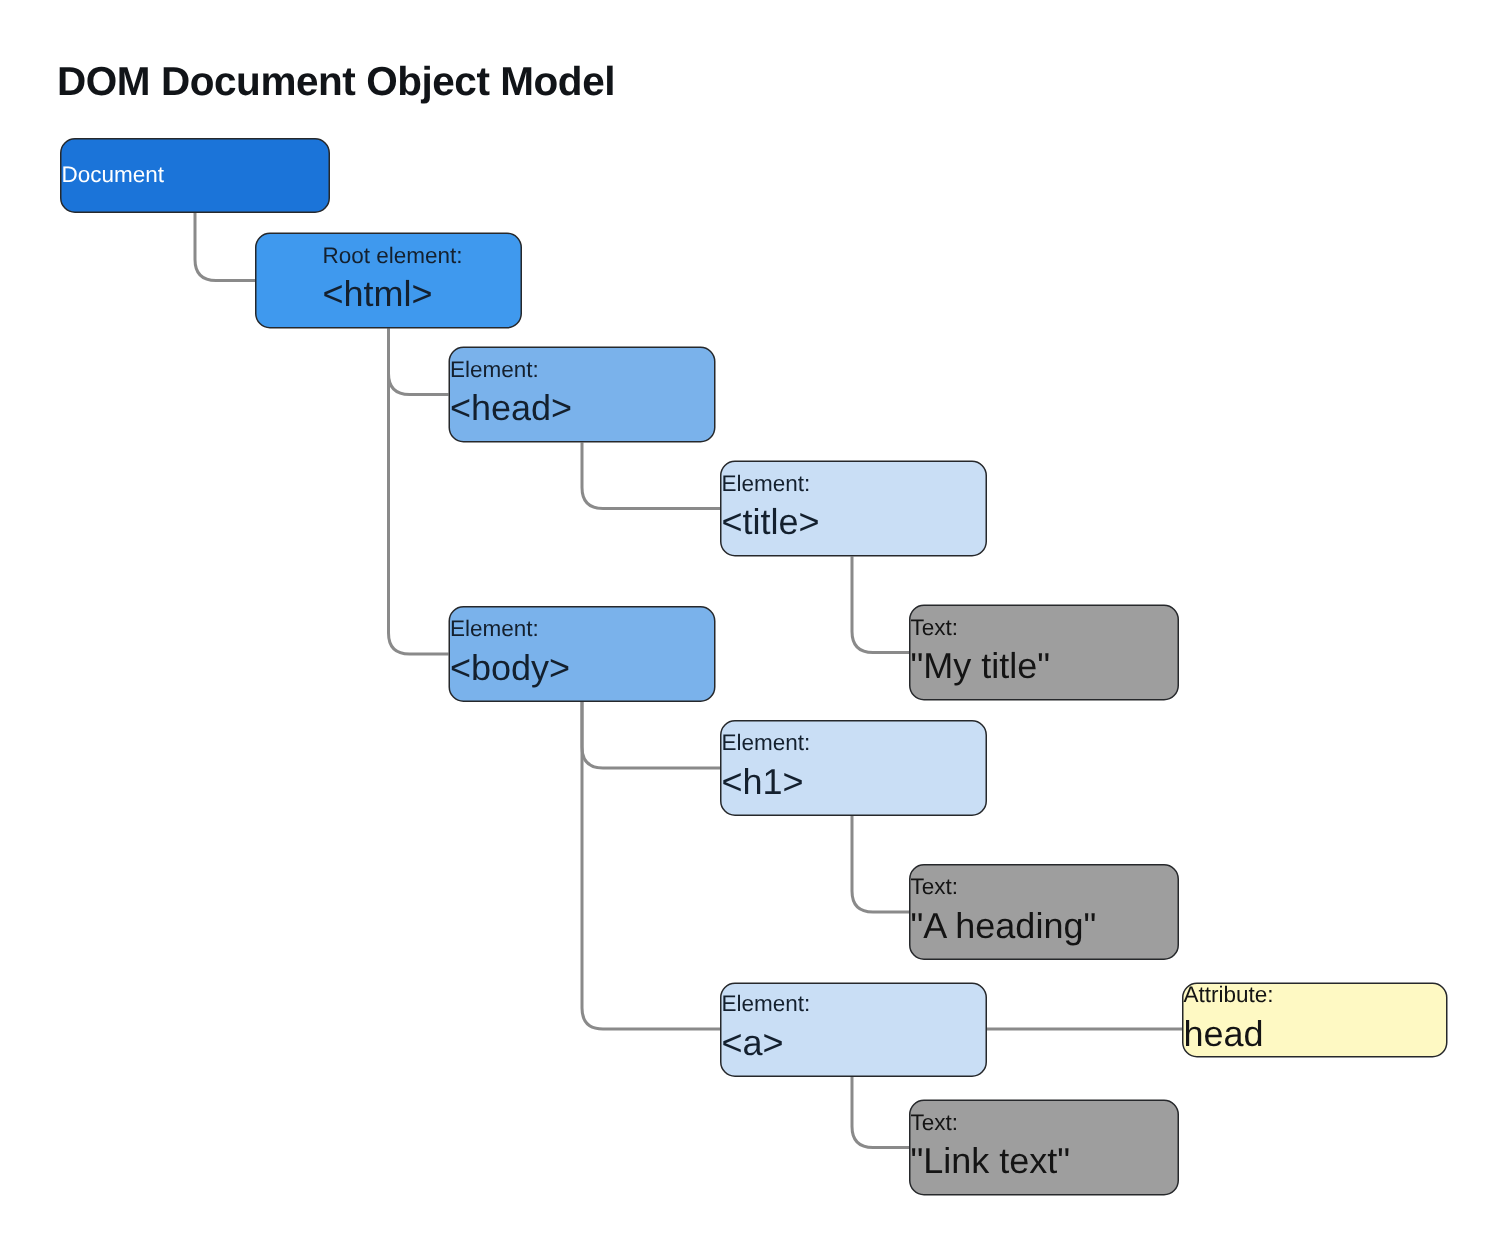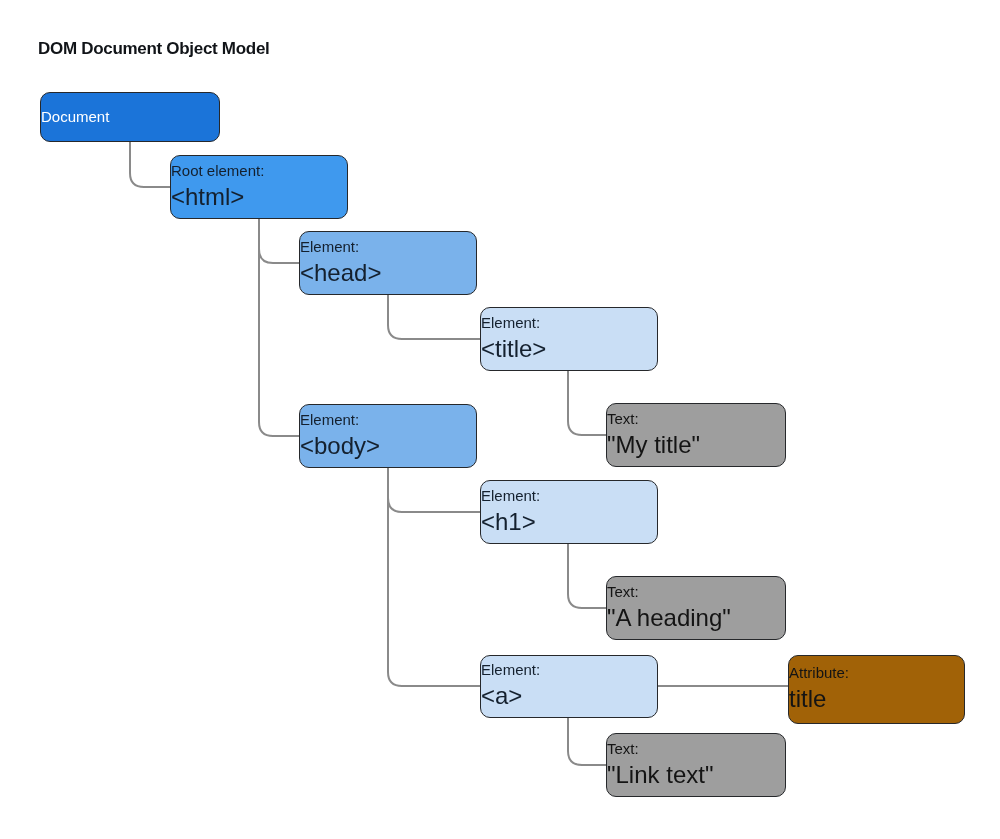--- a/index.html
+++ b/index.html
@@ -6,21 +6,21 @@
   html, body { background: #ffffff; }
   body {
     font-family: "Liberation Sans", sans-serif;
     width: 1000px; height: 839px;
     position: relative; overflow: hidden;
   }
   .canvas { position: absolute; inset: 0; width: 1000px; height: 839px; }
 
   .diagram-title {
     position: absolute; left: 38px; top: 39px;
-    font-size: 17px; font-weight: 700; color: #111418;
+    font-size: 27px; font-weight: 700; color: #111418;
     letter-spacing: -0.3px;
   }
 
   svg.wires { position: absolute; left: 0; top: 0; z-index: 1; }
   svg.wires path { fill: none; stroke: #8a8a8a; stroke-width: 2; }
 
   .node {
     position: absolute; z-index: 2;
     width: 178px; height: 64px;
     border: 1.6px solid #26282b; border-radius: 10px;
@@ -29,30 +29,30 @@
     text-align: center; line-height: 1.35;
     color: #14202e;
   }
   .node .l1 { font-size: 15px; }
   .node .l2 { font-size: 24px; }
 
   .n-document {
     left: 40px; top: 92px; width: 180px; height: 50px;
     background: #1b74d9; color: #ffffff; font-size: 16px;
   }
-  .n-html   { left: 170px; top: 155px; background: #3f99ee; }
+  .n-html   { left: 170px; top: 155px; background: #3f99ee; padding-left: 44px; }
   .n-head   { left: 299px; top: 231px; background: #7ab2eb; }
   .n-body   { left: 299px; top: 404px; background: #7ab2eb; }
   .n-title  { left: 480px; top: 307px; background: #c9def5; }
   .n-h1     { left: 480px; top: 480px; background: #c9def5; }
   .n-a      { left: 480px; top: 655px; height: 63px; background: #c9def5; }
   .n-mytitle  { left: 606px; top: 403px; width: 180px; background: #9e9e9e; color: #141414; }
   .n-aheading { left: 606px; top: 576px; width: 180px; background: #9e9e9e; color: #141414; }
   .n-linktext { left: 606px; top: 733px; width: 180px; background: #9e9e9e; color: #141414; }
-  .n-href   { left: 788px; top: 655px; width: 177px; height: 69px; background: #a16207; color: #141414; }
+  .n-href   { left: 788px; top: 655px; width: 177px; height: 50px; background: #fef9c3; color: #141414; }
 </style>
 </head>
 <body>
 
 <div class="canvas">
 
   <div class="diagram-title">DOM Document Object Model</div>
 
   <svg class="wires" width="1000" height="839" aria-hidden="true">
     <path d="M130,142 V173 Q130,187 144,187 H170"></path>
@@ -106,21 +106,21 @@
     <div class="l2">"A heading"</div>
   </div>
 
   <div class="node n-a">
     <div class="l1">Element:</div>
     <div class="l2">&lt;a&gt;</div>
   </div>
 
   <div class="node n-href">
     <div class="l1">Attribute:</div>
-    <div class="l2">title</div>
+    <div class="l2">head</div>
   </div>
 
   <div class="node n-linktext">
     <div class="l1">Text:</div>
     <div class="l2">"Link text"</div>
   </div>
 
 </div>
 
 </body></html>

